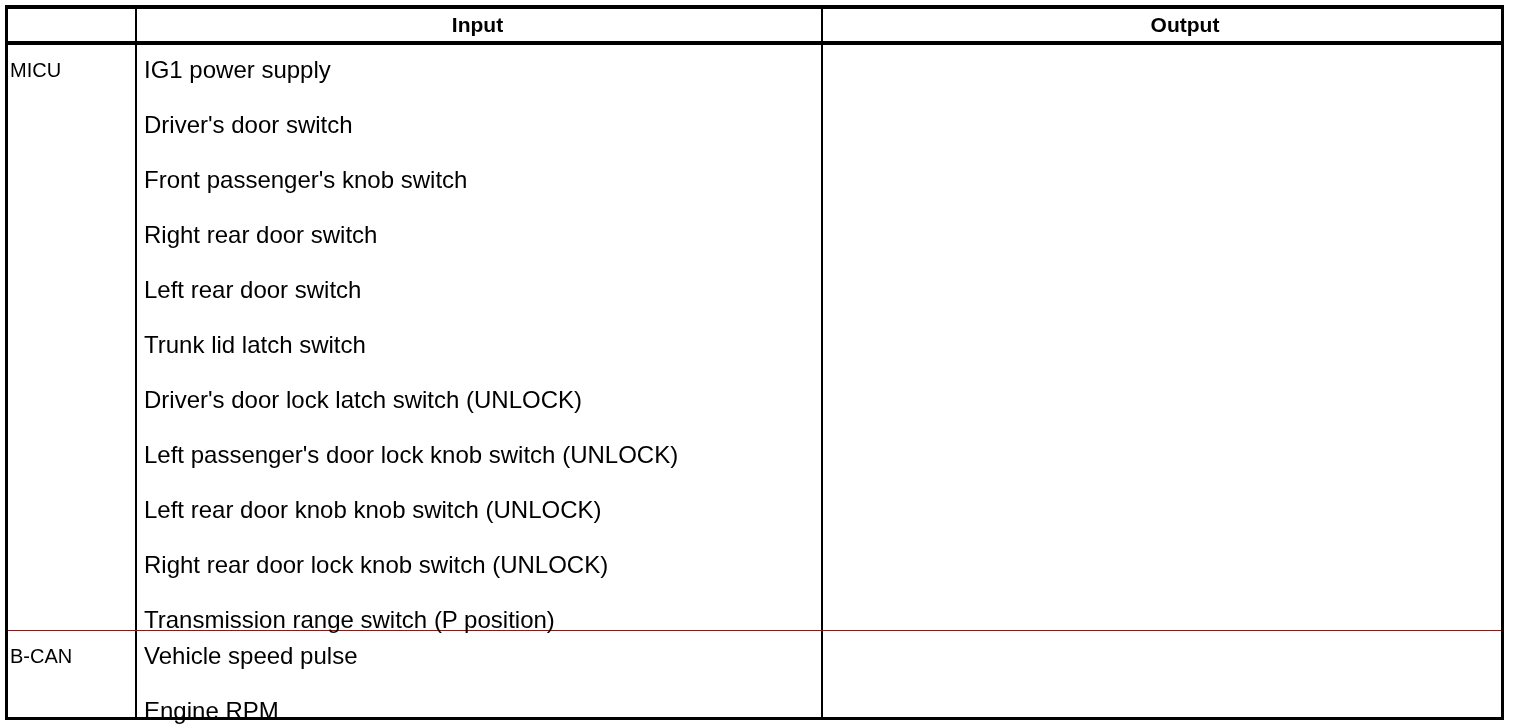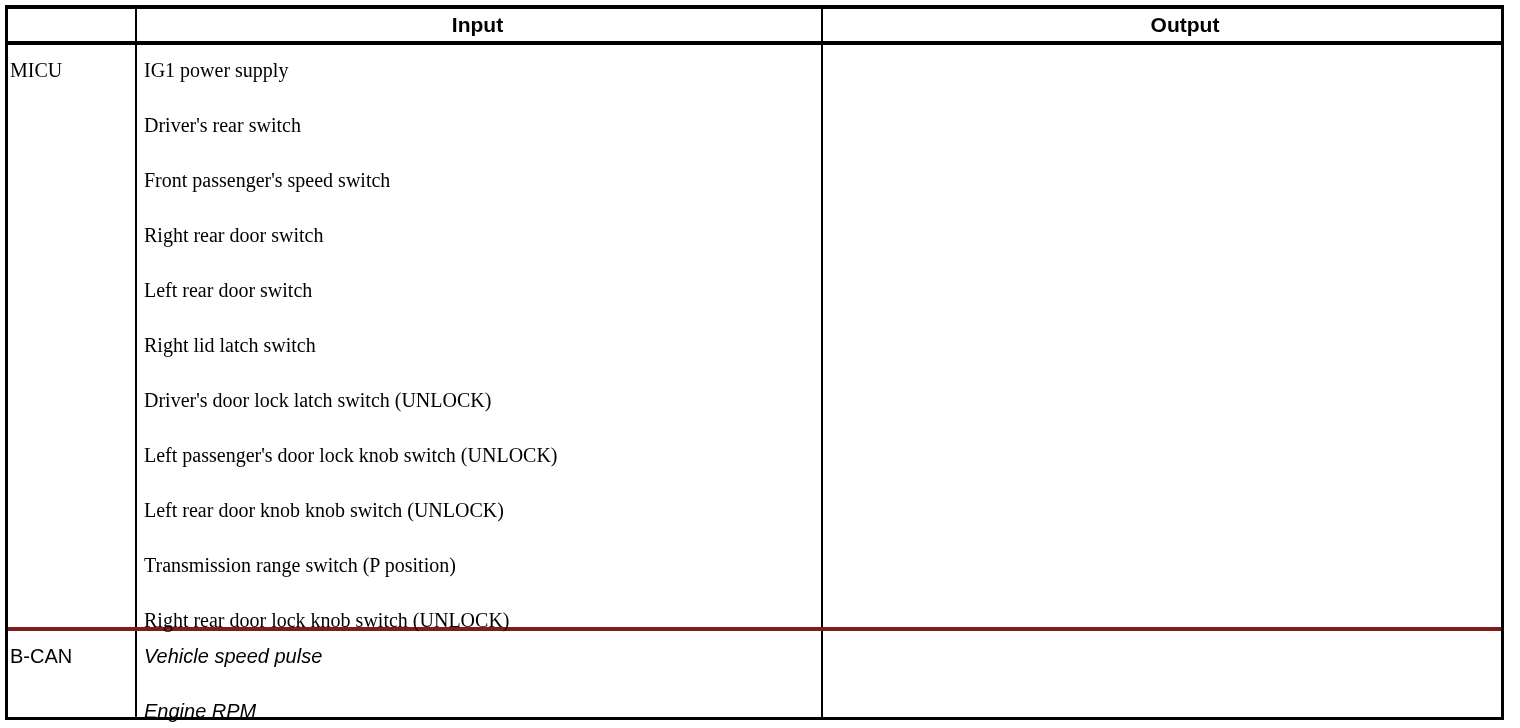--- a/index.html
+++ b/index.html
@@ -82,21 +82,21 @@
     right: 0;
     top: 36px;
     bottom: 0;
   }
 
   .group-row {
     position: relative;
     width: 100%;
     box-sizing: border-box;
   }
-  .group-row.micu   { height: 586px; border-bottom: 4px solid #7f1d1d; font-family: Liberation Serif, serif; }
+  .group-row.micu   { height: 586px; border-bottom: 1px solid #7f1d1d; }
   .group-row.bcan   { height: 87px; }
 
   .cell-label {
     position: absolute;
     left: 2px;
     top: 12px;
     width: 123px;
     font-size: 20px;
     line-height: 26px;
     white-space: nowrap;
@@ -110,28 +110,27 @@
   }
 
   .cell-output {
     position: absolute;
     left: 822px;
     top: 12px;
     right: 4px;
   }
 
   .line-item {
-    font-size: 20px;
+    font-size: 24px;
     line-height: 26px;
     height: 55px;
     white-space: nowrap;
   }
   .group-row.bcan .line-item {
     height: 55px;
-    font-style: italic;
   }
 
   .empty-note {
     font-size: 20px;
     line-height: 26px;
     height: 55px;
   }
 </style>
 </head>
 <body>
@@ -147,30 +146,30 @@
     <div class="v-divider col1"></div>
     <div class="v-divider col2"></div>
 
     <div class="body-area">
 
       <div class="group-row micu">
         <div class="cell-label">MICU</div>
 
         <div class="cell-input">
           <div class="line-item">IG1 power supply</div>
-          <div class="line-item">Driver's rear switch</div>
-          <div class="line-item">Front passenger's speed switch</div>
+          <div class="line-item">Driver's door switch</div>
+          <div class="line-item">Front passenger's knob switch</div>
           <div class="line-item">Right rear door switch</div>
           <div class="line-item">Left rear door switch</div>
-          <div class="line-item">Right lid latch switch</div>
+          <div class="line-item">Trunk lid latch switch</div>
           <div class="line-item">Driver's door lock latch switch (UNLOCK)</div>
           <div class="line-item">Left passenger's door lock knob switch (UNLOCK)</div>
           <div class="line-item">Left rear door knob knob switch (UNLOCK)</div>
+          <div class="line-item">Right rear door lock knob switch (UNLOCK)</div>
           <div class="line-item">Transmission range switch (P position)</div>
-          <div class="line-item">Right rear door lock knob switch (UNLOCK)</div>
         </div>
 
       </div>
 
       <div class="group-row bcan">
         <div class="cell-label">B-CAN</div>
 
         <div class="cell-input">
           <div class="line-item">Vehicle speed pulse</div>
           <div class="line-item">Engine RPM</div>

